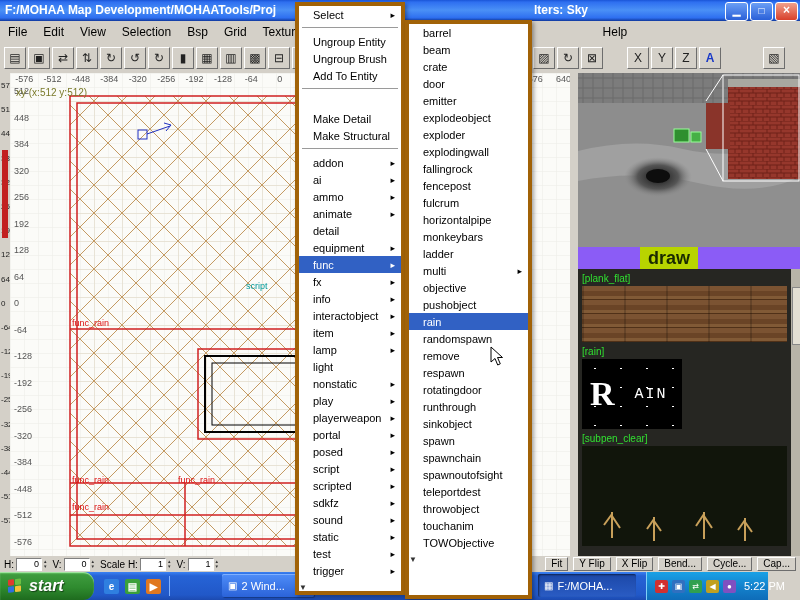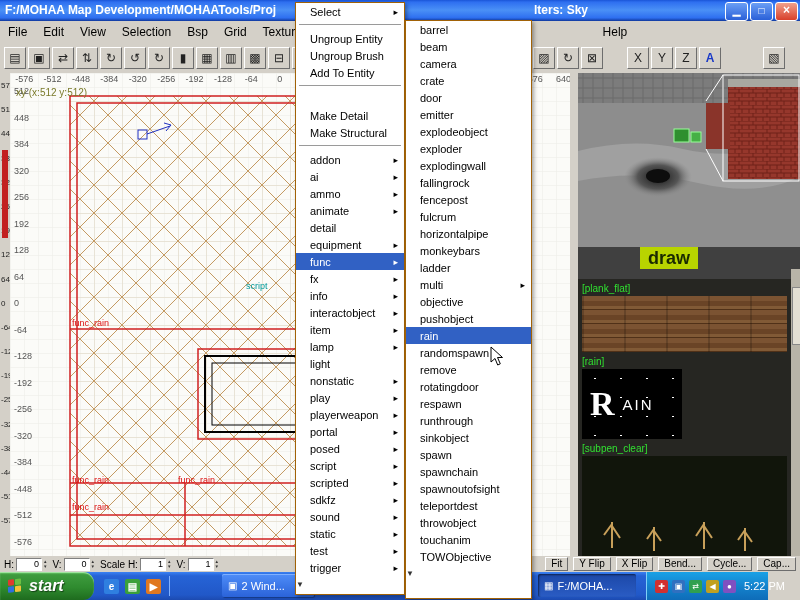--- a/index.html
+++ b/index.html
@@ -54,33 +54,33 @@
   .lteal{color:#009999;}
 
   
   .vsplit{position:absolute;left:570px;top:73px;width:8px;height:483px;background:#d4d0c8;}
 
   
   .view3d{position:absolute;left:578px;top:73px;width:222px;height:174px;background:#8d8d8d;overflow:hidden;}
 
   
   .texpanel{position:absolute;left:578px;top:247px;width:222px;height:309px;background:#262622;overflow:hidden;}
-  .texdir-row{height:32px;background:#404040;position:relative;}
+  .texdir-row{height:22px;background:#8b5cf6;position:relative;}
   .texdir{position:absolute;left:62px;top:0;height:22px;background:#b8d400;color:#1a2a00;
     font-weight:bold;font-size:18px;line-height:22px;padding:0 8px;}
   .texlabel{color:#30e030;font-size:10px;margin:4px 0 2px 4px;}
   .thumb{margin-left:4px;}
   .tex-plank{width:205px;height:56px;
     background-image:repeating-linear-gradient(90deg,rgba(0,0,0,.18) 0 2px,rgba(255,255,255,0) 2px 42px),
       repeating-linear-gradient(180deg,#7b5332 0 5px,#6a4426 5px 10px,#815a36 10px 13px,#503118 13px 14px);}
   .tex-rain{width:100px;height:70px;background-color:#000;
     background-image:radial-gradient(#fff 0.8px,rgba(0,0,0,0) 1px);background-size:26px 19px;
     display:flex;align-items:center;padding-left:8px;box-sizing:border-box;}
   .rainR{font-family:"Liberation Serif",serif;font-size:34px;font-weight:bold;color:#fff;}
-  .rainAIN{font-family:Liberation Sans, sans-serif;font-size:15px;letter-spacing:2px;color:#fff;margin-left:8px;}
+  .rainAIN{font-family:Liberation Mono, monospace;font-size:15px;letter-spacing:2px;color:#fff;margin-left:20px;}
   .tex-subpen{width:205px;height:100px;background:#11150b;}
   .texscroll{position:absolute;right:0;top:22px;width:9px;height:287px;background:#b8b4a8;}
   .texscroll .sthumb{position:absolute;left:1px;top:18px;width:7px;height:56px;background:#e4e0d4;border:1px solid #888;}
 
   
   .surfbar{position:absolute;left:0;top:556px;width:800px;height:16px;background:#d4d0c8;
     display:flex;align-items:center;padding:0 4px;box-sizing:border-box;gap:3px;font-size:10px;color:#000;}
   .sfield{display:flex;align-items:center;gap:2px;}
   .sf-val{background:#fff;border:1px solid;border-color:#808080 #fff #fff #808080;
     width:20px;height:11px;font-size:9px;text-align:right;padding:0 2px;line-height:11px;}
@@ -111,21 +111,21 @@
   .task2{left:538px;width:98px;background:linear-gradient(180deg,#1c48a8,#2a5cc4);
     box-shadow:inset 1px 1px 2px rgba(0,0,0,.55);}
   .tray{position:absolute;left:646px;right:0;top:0;height:28px;border-left:1px solid #7fd0f8;
     background:linear-gradient(180deg,#19a1e6 0%,#1483cd 50%,#0e6cb8 100%);
     display:flex;align-items:center;gap:4px;padding:0 8px;box-sizing:border-box;}
   .tray-icon{width:13px;height:13px;border-radius:2px;font-size:8px;color:#fff;
     display:flex;align-items:center;justify-content:center;}
   .clock{color:#fff;font-size:11px;margin-left:4px;white-space:nowrap;}
 
   
-  .menu{position:absolute;background:#fff;border:1px solid #a16207;
+  .menu{position:absolute;background:#fff;border:4px solid #a16207;
     box-shadow:2px 2px 4px rgba(0,0,0,.35);z-index:90;overflow:hidden;box-sizing:border-box;}
   .menu1{left:295px;top:2px;width:110px;height:593px;}
   .menu2{left:405px;top:20px;width:127px;height:579px;}
   .mi{height:17px;display:flex;align-items:center;padding:0 6px 0 14px;font-size:11px;color:#000;white-space:nowrap;}
   .mi.sep{height:10px;padding:0;position:relative;}
   .mi.sep::after{content:"";position:absolute;left:3px;right:3px;top:4px;height:0;
     border-top:1px solid #9a9a9a;border-bottom:1px solid #fff;}
   .mi.big{height:26px;}
   .mi.hl{background:#3161c4;color:#fff;}
   .mi.scroll{height:16px;justify-content:center;padding:0;font-size:8px;color:#333;}
@@ -621,24 +621,20 @@
 
   <div class="mi">
       <span class="mi-label">barrel</span>
       <span class="mi-arrow"></span>
     </div>
       <div class="mi">
       <span class="mi-label">beam</span>
       <span class="mi-arrow"></span>
     </div>
       <div class="mi">
-      <span class="mi-label">camera</span>
-      <span class="mi-arrow"></span>
-    </div>
-      <div class="mi">
       <span class="mi-label">crate</span>
       <span class="mi-arrow"></span>
     </div>
       <div class="mi">
       <span class="mi-label">door</span>
       <span class="mi-arrow"></span>
     </div>
       <div class="mi">
       <span class="mi-label">emitter</span>
       <span class="mi-arrow"></span>
@@ -697,25 +693,25 @@
     </div>
       <div class="mi">
       <span class="mi-label">randomspawn</span>
       <span class="mi-arrow"></span>
     </div>
       <div class="mi">
       <span class="mi-label">remove</span>
       <span class="mi-arrow"></span>
     </div>
       <div class="mi">
+      <span class="mi-label">respawn</span>
+      <span class="mi-arrow"></span>
+    </div>
+      <div class="mi">
       <span class="mi-label">rotatingdoor</span>
-      <span class="mi-arrow"></span>
-    </div>
-      <div class="mi">
-      <span class="mi-label">respawn</span>
       <span class="mi-arrow"></span>
     </div>
       <div class="mi">
       <span class="mi-label">runthrough</span>
       <span class="mi-arrow"></span>
     </div>
       <div class="mi">
       <span class="mi-label">sinkobject</span>
       <span class="mi-arrow"></span>
     </div>

